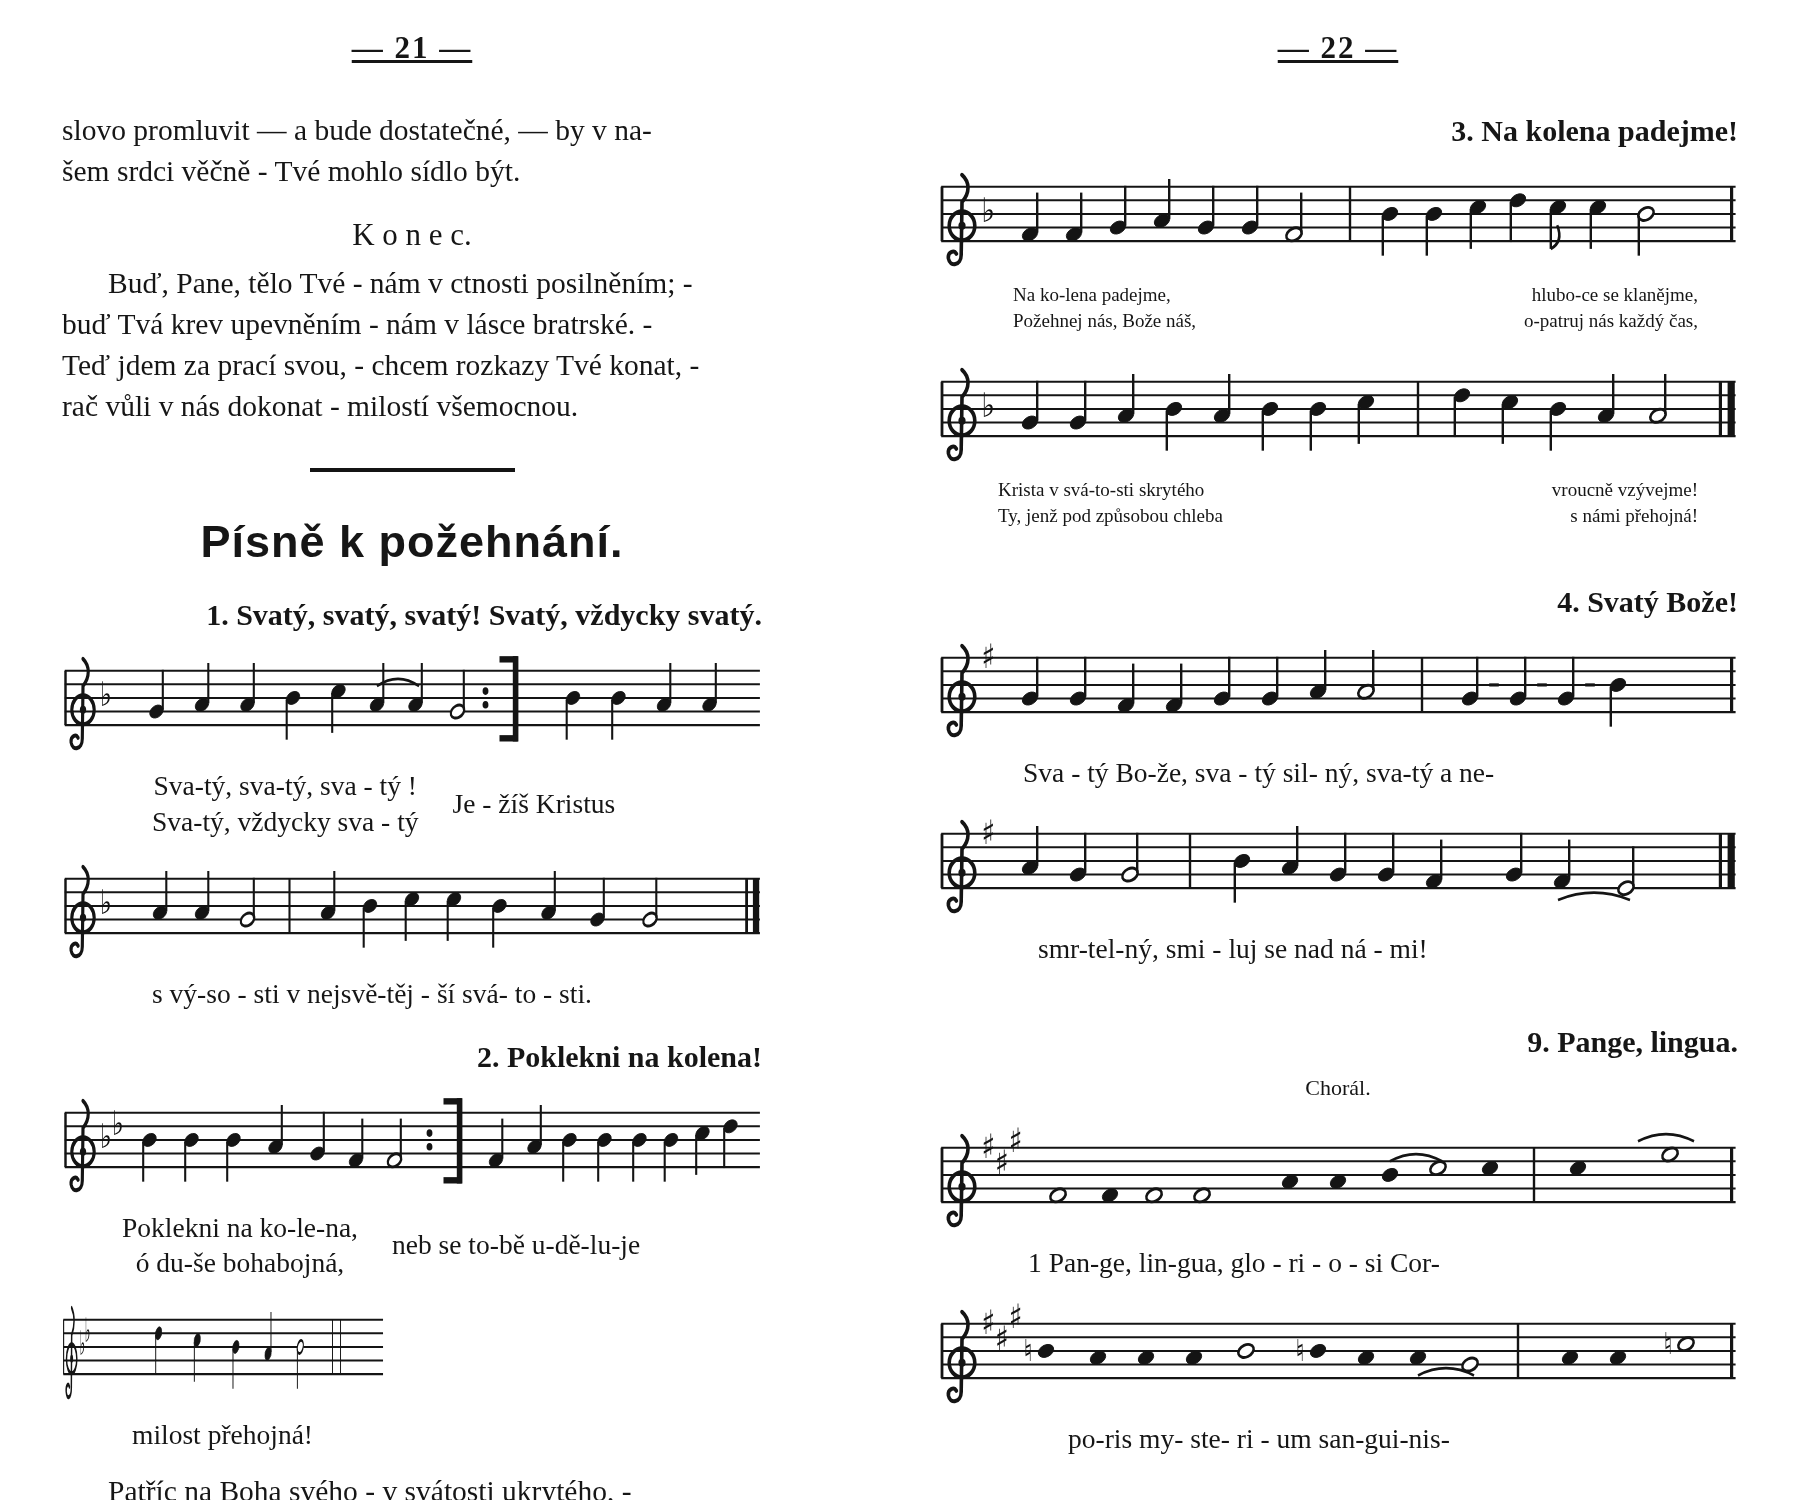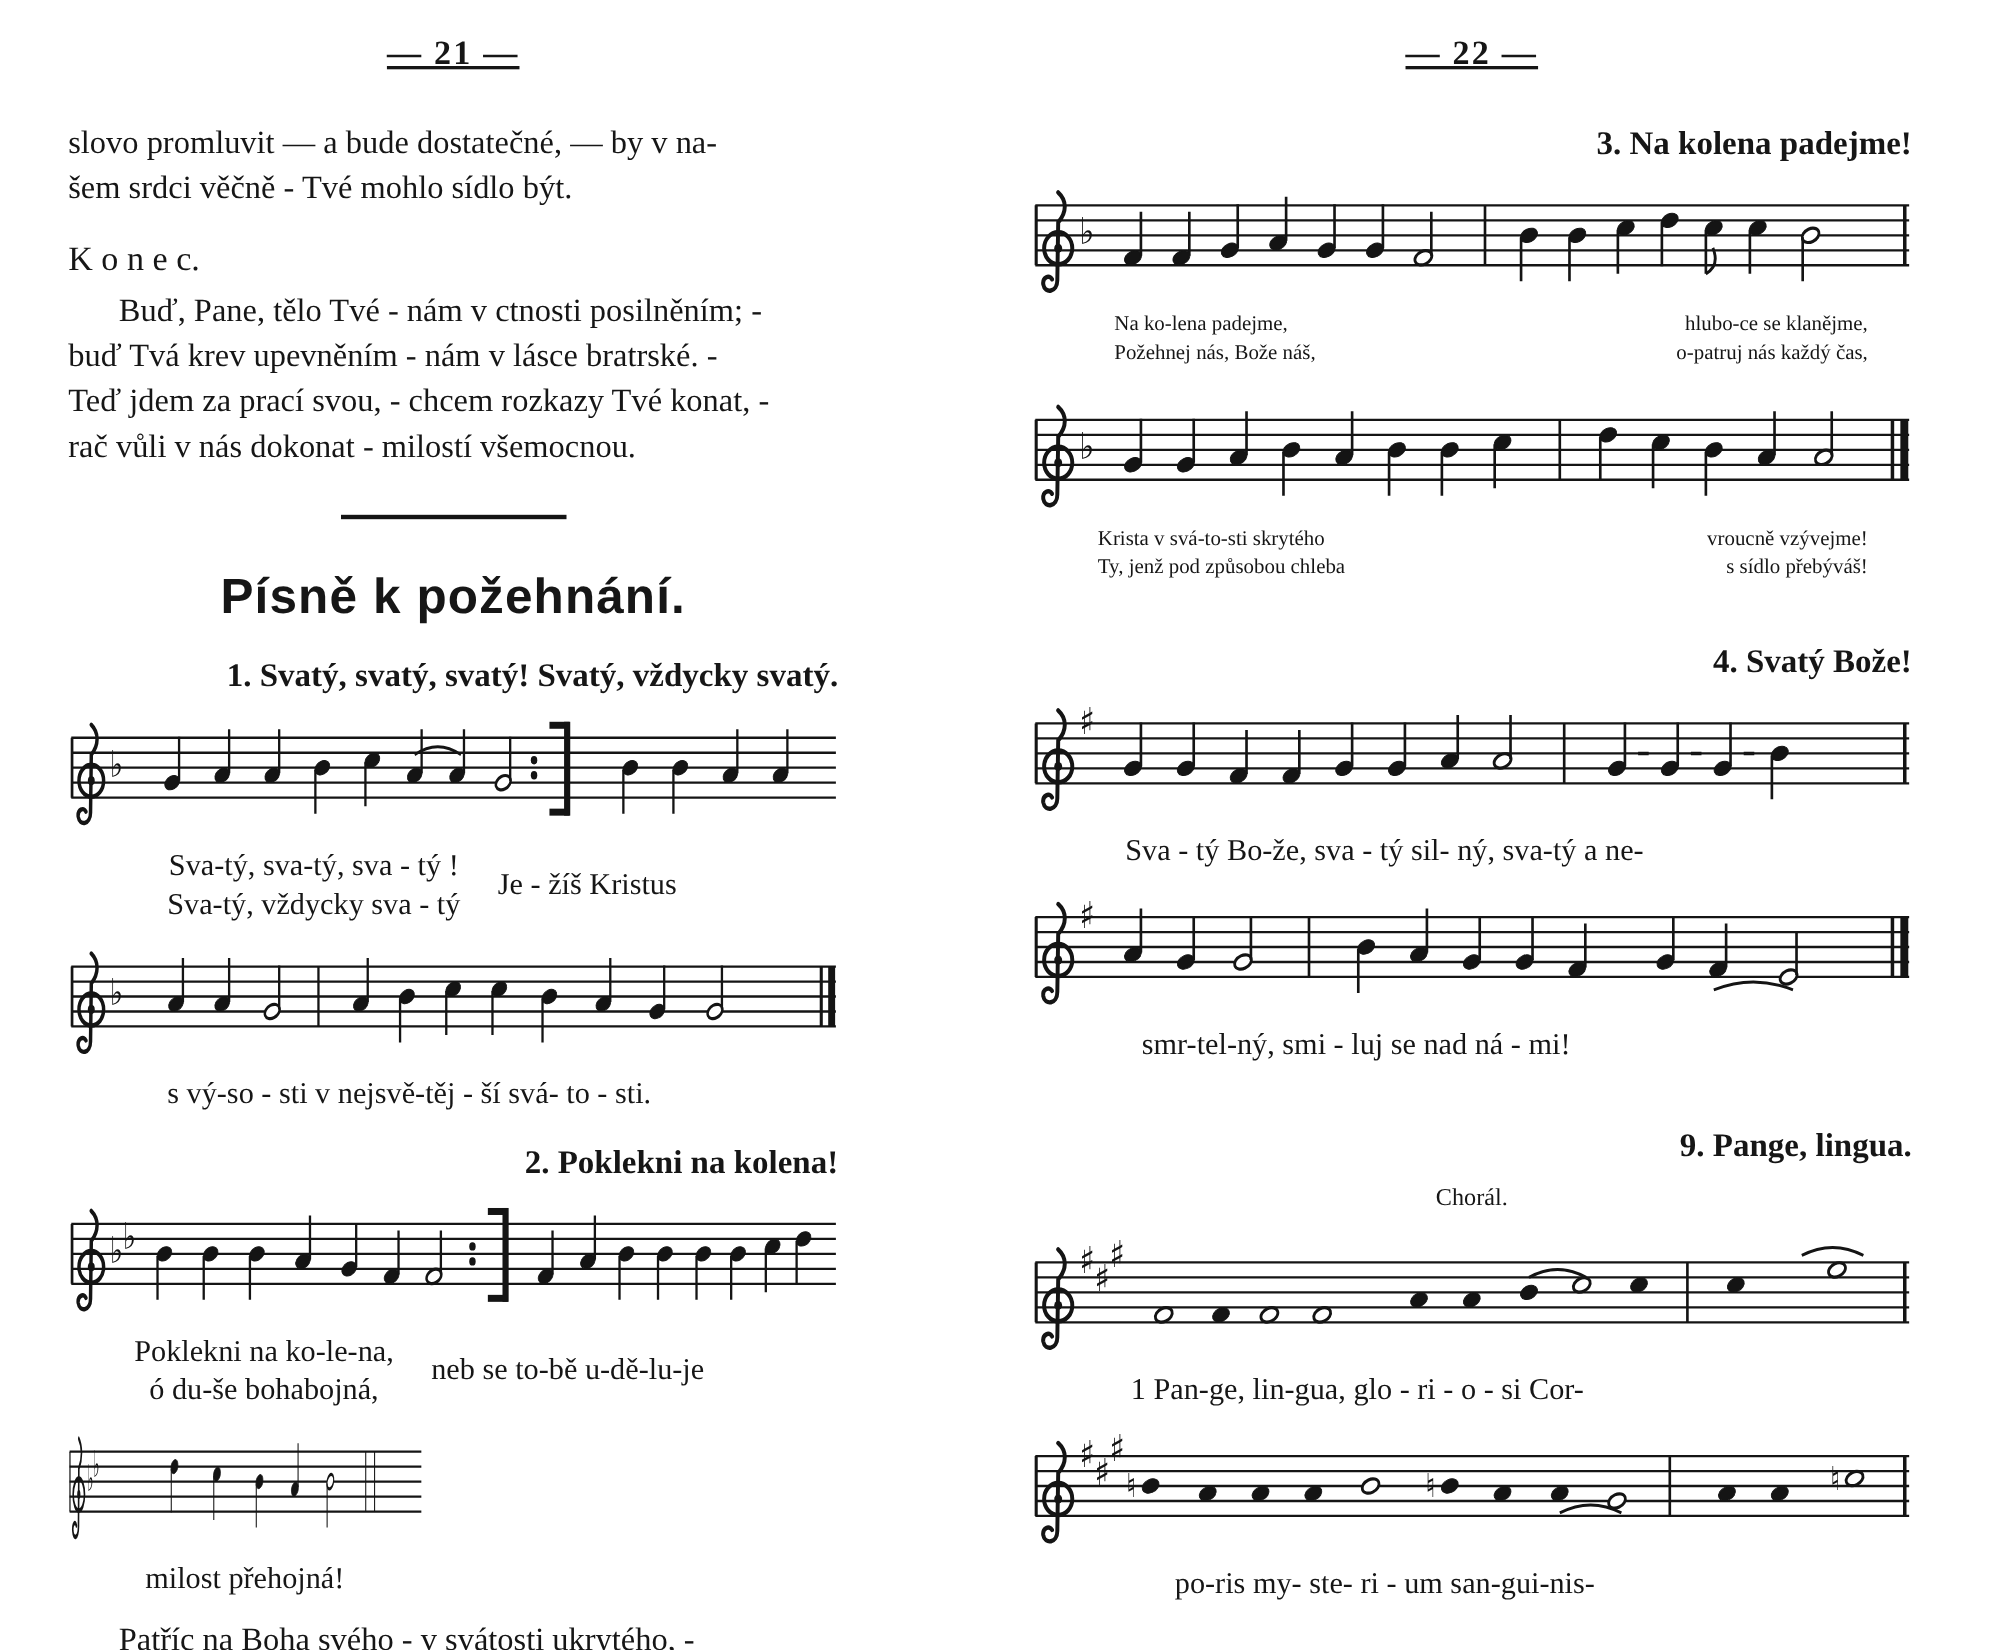--- a/index.html
+++ b/index.html
@@ -4,21 +4,21 @@
 <style>
   html,body{margin:0;padding:0;background:#ffffff;}
   #page{position:relative;width:1814px;height:1500px;background:#ffffff;color:#161616;
         font-family:"Liberation Serif", serif;overflow:hidden;}
   .col{position:absolute;top:0;}
   #col-left{left:62px;width:700px;}
   #col-right{left:938px;width:800px;}
   .pageno{text-align:center;font-size:31px;letter-spacing:2px;margin-top:30px;font-weight:bold;text-decoration:underline;}
   .bodytext{font-size:29.5px;line-height:1.38;}
   .bodytext .ln{display:block;white-space:nowrap;}
-  .centerline{text-align:left;}
+  .centerline{text-align:center;}
   .konec{font-size:31px;margin-top:26px;margin-bottom:10px;}
   .intro{margin-top:44px;}
   .stanza{margin-top:8px;}
   .stanza .ln:first-child{text-indent:46px;}
   .divider{width:205px;border:none;border-top:4px solid #141414;margin:42px auto 0 auto;}
   .main-title{font-family:"Liberation Sans", sans-serif;font-weight:bold;font-size:45px;
               text-align:center;margin-top:44px;letter-spacing:1px;}
   .song-title{font-weight:bold;font-size:30px;text-align:right;margin-top:30px;white-space:nowrap;}
   .subtitle{font-size:22px;text-align:center;margin-top:16px;}
   .staff-wrap{margin-top:16px;}
@@ -348,21 +348,21 @@
           <rect x="987" y="25" width="9" height="60" fill="#141414"></rect>
         </svg>
       </div>
     <div class="two-col-lyrics" style="padding:0 40px 0 60px;">
       <div class="row">
         <span>Krista v svá-to-sti skrytého</span>
         <span>vroucně vzývejme!</span>
       </div>
       <div class="row">
         <span>Ty, jenž pod způsobou chleba</span>
-        <span>s sídlo  přebýváš!</span>
+        <span>s námi  přehojná!</span>
       </div>
     </div>
 
     <div class="song-title" style="margin-top:56px;">4. Svatý Bože!</div>
     <div class="staff-wrap">
         <svg viewBox="0 0 1000 130" preserveAspectRatio="none">
           <line x1="4" y1="25" x2="997" y2="25" stroke="#141414" stroke-width="2.3"></line>
           <line x1="4" y1="40" x2="997" y2="40" stroke="#141414" stroke-width="2.3"></line>
           <line x1="4" y1="55" x2="997" y2="55" stroke="#141414" stroke-width="2.3"></line>
           <line x1="4" y1="70" x2="997" y2="70" stroke="#141414" stroke-width="2.3"></line>

